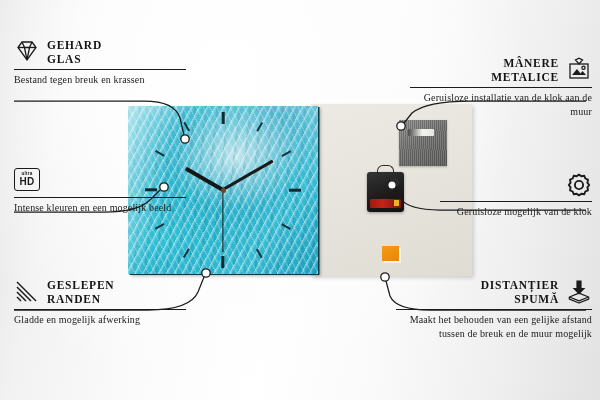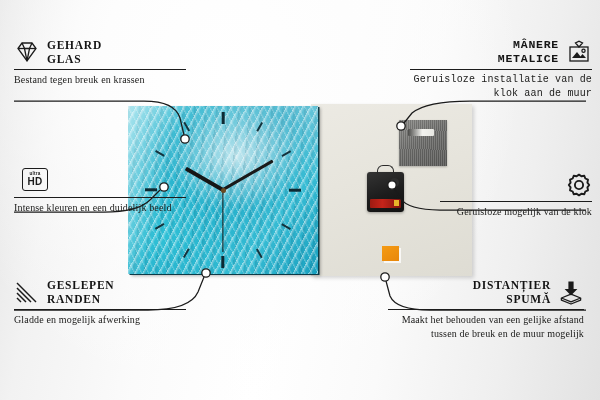--- a/index.html
+++ b/index.html
@@ -68,45 +68,45 @@
   .mech .batt:after { content:""; position:absolute; right:2px; top:1px; width:5px; height:6px;
     background:#e8b52a; }
   .mech .dial { position:absolute; right:5px; top:6px; width:9px; height:9px;
     background:#2e2e2e; border-radius:50%; }
   .foam { position:absolute; left:71px; top:142px; width:17px; height:15px;
     background:linear-gradient(150deg,#f59b14 0%,#e8870a 100%);
     box-shadow:2px 2px 0 rgba(255,255,255,.75); }
 
   
   .feat { position:absolute; z-index:6; }
-  .feat .head { display:flex; align-items:center; gap:7px; }
+  .feat .head { display:flex; align-items:flex-start; gap:7px; }
   .feat.left  .head { justify-content:flex-start; }
   .feat.right .head { justify-content:flex-end; }
   .feat .title { font-size:11.5px; font-weight:700; letter-spacing:.75px; color:#141414;
                  line-height:1.22; text-transform:uppercase; }
   .feat.right .title { text-align:right; }
   .feat .rule { height:1px; background:#1c1c1c; margin:3px 0 3px; }
   .feat .desc { font-size:10px; color:#20201f; line-height:1.35; letter-spacing:.15px; }
   .feat.right .desc { text-align:right; }
   .ico { flex:0 0 auto; width:26px; height:26px; display:block; }
   .ico svg { display:block; width:26px; height:26px; }
 
   .hd-badge { width:26px; height:23px; border:1.5px solid #1b1b1b; border-radius:3px;
-    display:flex; flex-direction:column; align-items:center; justify-content:center; line-height:1;margin-left:8px; }
+    display:flex; flex-direction:column; align-items:center; justify-content:center; line-height:1; }
   .hd-badge .u { font-size:4.6px; font-weight:700; letter-spacing:.2px; color:#1b1b1b;
     font-family:"Liberation Sans", sans-serif; }
   .hd-badge .h { font-size:10px; font-weight:700; color:#1b1b1b;
     font-family:"Liberation Sans", sans-serif; letter-spacing:.2px; }
 
   #f1 { left:14px; top:38px;  width:172px; }
   #f2 { left:14px; top:168px; width:172px; }
   #f3 { left:14px; top:278px; width:172px; }
-  #f4 { right:8px; top:38px;  width:182px;font-family:Liberation Mono, monospace; }
+  #f4 { right:8px; top:56px;  width:182px; }
   #f5 { right:8px; top:172px; width:152px; }
-  #f6 { right:16px; top:278px; width:196px; }
+  #f6 { right:8px; top:278px; width:196px; }
 </style>
 </head>
 <body>
 
 <div id="stage">
 
   <svg id="wires" viewBox="0 0 600 400">
 
     <path d="M14,101 L144,101 Q175,101 180,118 L184,135"></path>
     <circle cx="185" cy="139" r="4.2"></circle>
@@ -186,21 +186,21 @@
   <div class="feat left" id="f2">
     <div class="head">
       <span class="ico">
         <span class="hd-badge">
           <span class="u">ultra</span>
           <span class="h">HD</span>
         </span>
       </span>
     </div>
     <div class="rule"></div>
-    <div class="desc">Intense kleuren en een duidelijk beeld</div>
+    <div class="desc">Intense kleuren en een mogelijk beeld</div>
   </div>
 
   <div class="feat left" id="f3">
     <div class="head">
       <span class="ico">
         <svg viewBox="0 0 26 26">
             <g stroke="#1b1b1b" stroke-width="1.5" fill="none">
           <path d="M3 4 L22 23"></path>
               <path d="M3 9 L17 23"></path>
               <path d="M3 14 L12 23"></path>

